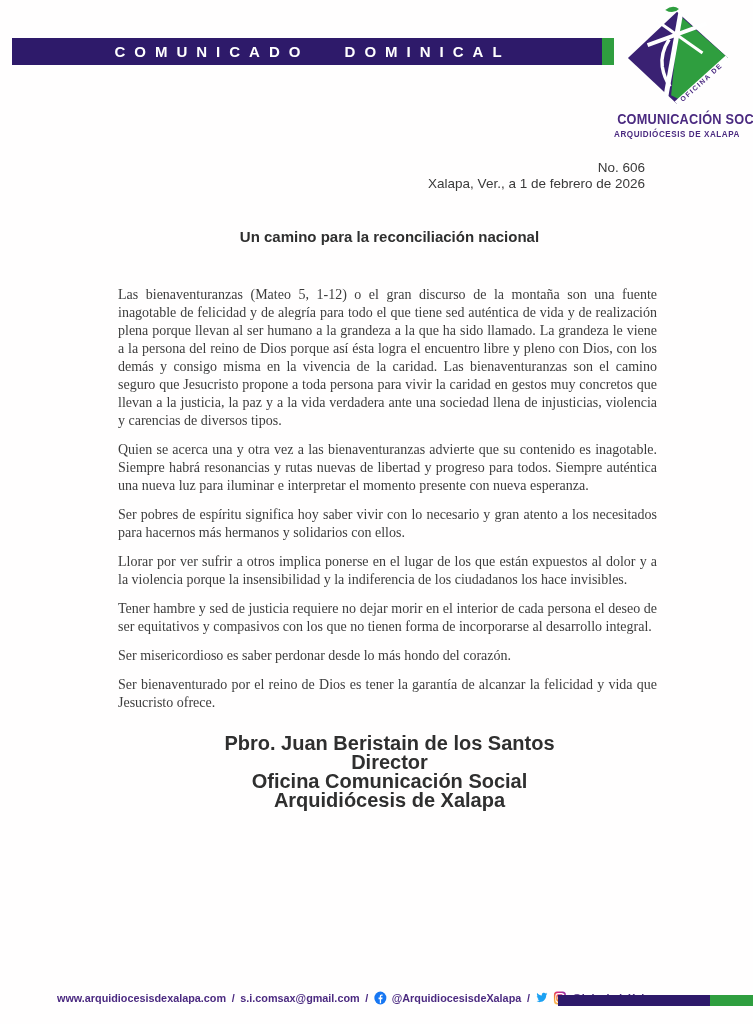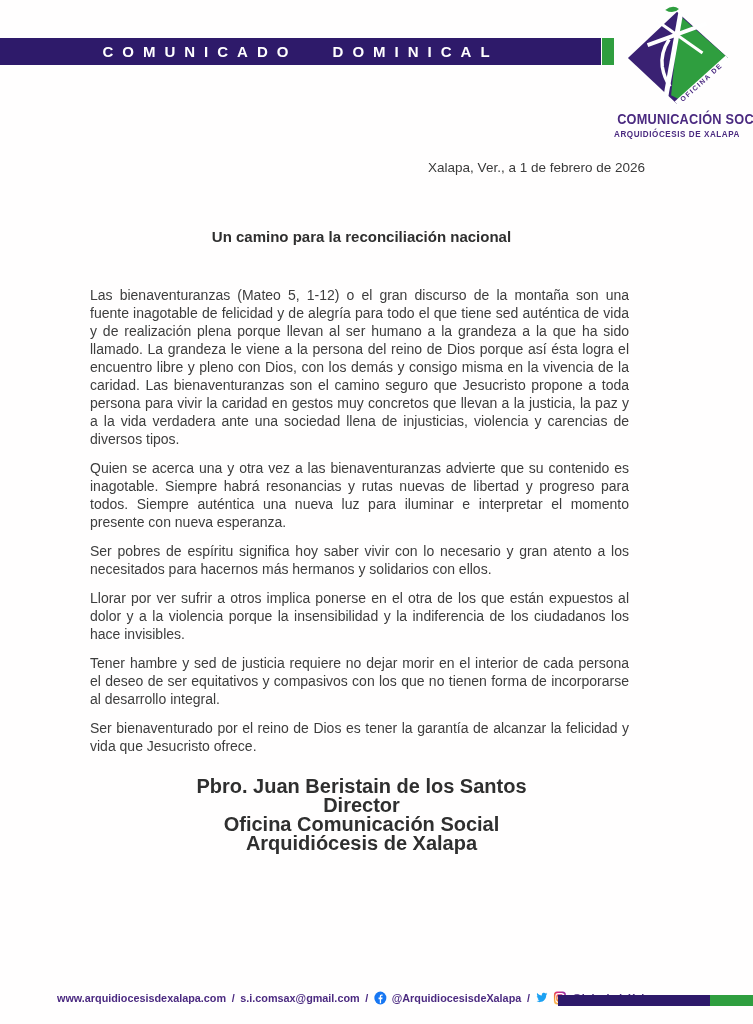--- a/index.html
+++ b/index.html
@@ -2,21 +2,21 @@
 <html><head>
 <meta charset="utf-8">
 <style>
   html,body{margin:0;padding:0;background:#ffffff;}
   .page{
     position:relative;width:753px;height:1024px;background:#fffefe;
     font-family:"Liberation Sans", sans-serif;overflow:hidden;
   }
   
   .banner{
-    position:absolute;top:38px;left:0;width:601px;height:27px;
+    position:absolute;top:38px;left:12px;width:601px;height:27px;
     background:#2E1A6A;display:flex;align-items:center;justify-content:center;
   }
   .banner-text{
     color:#ffffff;font-weight:bold;font-size:15px;
     letter-spacing:9px;word-spacing:22px;white-space:nowrap;
   }
   .banner-cap{
     position:absolute;top:38px;left:602px;width:12px;height:27px;background:#2F9E3F;
   }
   
@@ -29,26 +29,26 @@
   .logo-suborg{
     font-size:8.5px;font-weight:bold;color:#4B2A80;white-space:nowrap;
     letter-spacing:0.6px;margin-top:1px;transform:scaleX(0.95);transform-origin:center;
   }
   
   .issue-block{
     position:absolute;top:160px;right:108px;text-align:right;
     font-size:13.5px;line-height:16px;color:#3A3A3A;
   }
   
-  .main{position:absolute;top:228px;left:90px;width:543px;color:#3D3D3D;}
+  .main{position:absolute;top:228px;left:118px;width:543px;color:#3D3D3D;}
   .doc-title{
     margin:0 0 41px 0;font-size:15px;font-weight:bold;text-align:center;color:#2F2F2F;
   }
   .main p{
-    margin:0 4px 11px 0;font-size:14px;line-height:18px;text-align:justify;
+    margin:0 4px 11px 0;font-size:14px;line-height:18px;text-align:justify;font-family:Liberation Serif, serif;
   }
   .signature{
     margin-top:22px;text-align:center;font-weight:bold;
     font-size:20px;line-height:19px;color:#2F2F2F;
   }
   
   .footer{position:absolute;left:0;top:988px;width:753px;height:26px;}
   .footer-line{
     position:absolute;left:57px;top:3px;display:flex;align-items:center;gap:5px;
     color:#4B2A80;font-weight:bold;font-size:11.5px;white-space:nowrap;
@@ -87,30 +87,32 @@
 
       <path d="M54 36 Q45 50 47 64 Q49 76 55 84" stroke="#ffffff" stroke-width="3.5" fill="none"></path>
 
       <text x="68" y="100" transform="rotate(-42 68 100)" font-size="7" font-weight="bold" letter-spacing="1.5" fill="#4B2A80">OFICINA DE</text>
     </svg>
     <div class="logo-org">COMUNICACIÓN SOCIAL</div>
     <div class="logo-suborg">ARQUIDIÓCESIS DE XALAPA</div>
   </div>
 
   <div class="issue-block">
+    <div>No. 606</div>
     <div>Xalapa, Ver., a 1 de febrero de 2026</div>
   </div>
 
   <div class="main">
     <h1 class="doc-title">Un camino para la reconciliación nacional</h1>
     <p>Las bienaventuranzas (Mateo 5, 1-12) o el gran discurso de la montaña son una fuente inagotable de felicidad y de alegría para todo el que tiene sed auténtica de vida y de realización plena porque llevan al ser humano a la grandeza a la que ha sido llamado. La grandeza le viene a la persona del reino de Dios porque así ésta logra el encuentro libre y pleno con Dios, con los demás y consigo misma en la vivencia de la caridad. Las bienaventuranzas son el camino seguro que Jesucristo propone a toda persona para vivir la caridad en gestos muy concretos que llevan a la justicia, la paz y a la vida verdadera ante una sociedad llena de injusticias, violencia y carencias de diversos tipos.</p>
     <p>Quien se acerca una y otra vez a las bienaventuranzas advierte que su contenido es inagotable. Siempre habrá resonancias y rutas nuevas de libertad y progreso para todos. Siempre auténtica una nueva luz para iluminar e interpretar el momento presente con nueva esperanza.</p>
     <p>Ser pobres de espíritu significa hoy saber vivir con lo necesario y gran atento a los necesitados para hacernos más hermanos y solidarios con ellos.</p>
-    <p>Llorar por ver sufrir a otros implica ponerse en el otra de los que están expuestos al dolor y a la violencia porque la insensibilidad y la indiferencia de los ciudadanos los hace invisibles.</p>
+    <p>Llorar por ver sufrir a otros implica ponerse en el lugar de los que están expuestos al dolor y a la violencia porque la insensibilidad y la indiferencia de los ciudadanos los hace invisibles.</p>
     <p>Tener hambre y sed de justicia requiere no dejar morir en el interior de cada persona el deseo de ser equitativos y compasivos con los que no tienen forma de incorporarse al desarrollo integral.</p>
+    <p>Ser misericordioso es saber perdonar desde lo más hondo del corazón.</p>
     <p>Ser bienaventurado por el reino de Dios es tener la garantía de alcanzar la felicidad y vida que Jesucristo ofrece.</p>
 
     <div class="signature">
       <div>Pbro. Juan Beristain de los Santos</div>
       <div>Director</div>
       <div>Oficina Comunicación Social</div>
       <div>Arquidiócesis de Xalapa</div>
     </div>
   </div>
 

